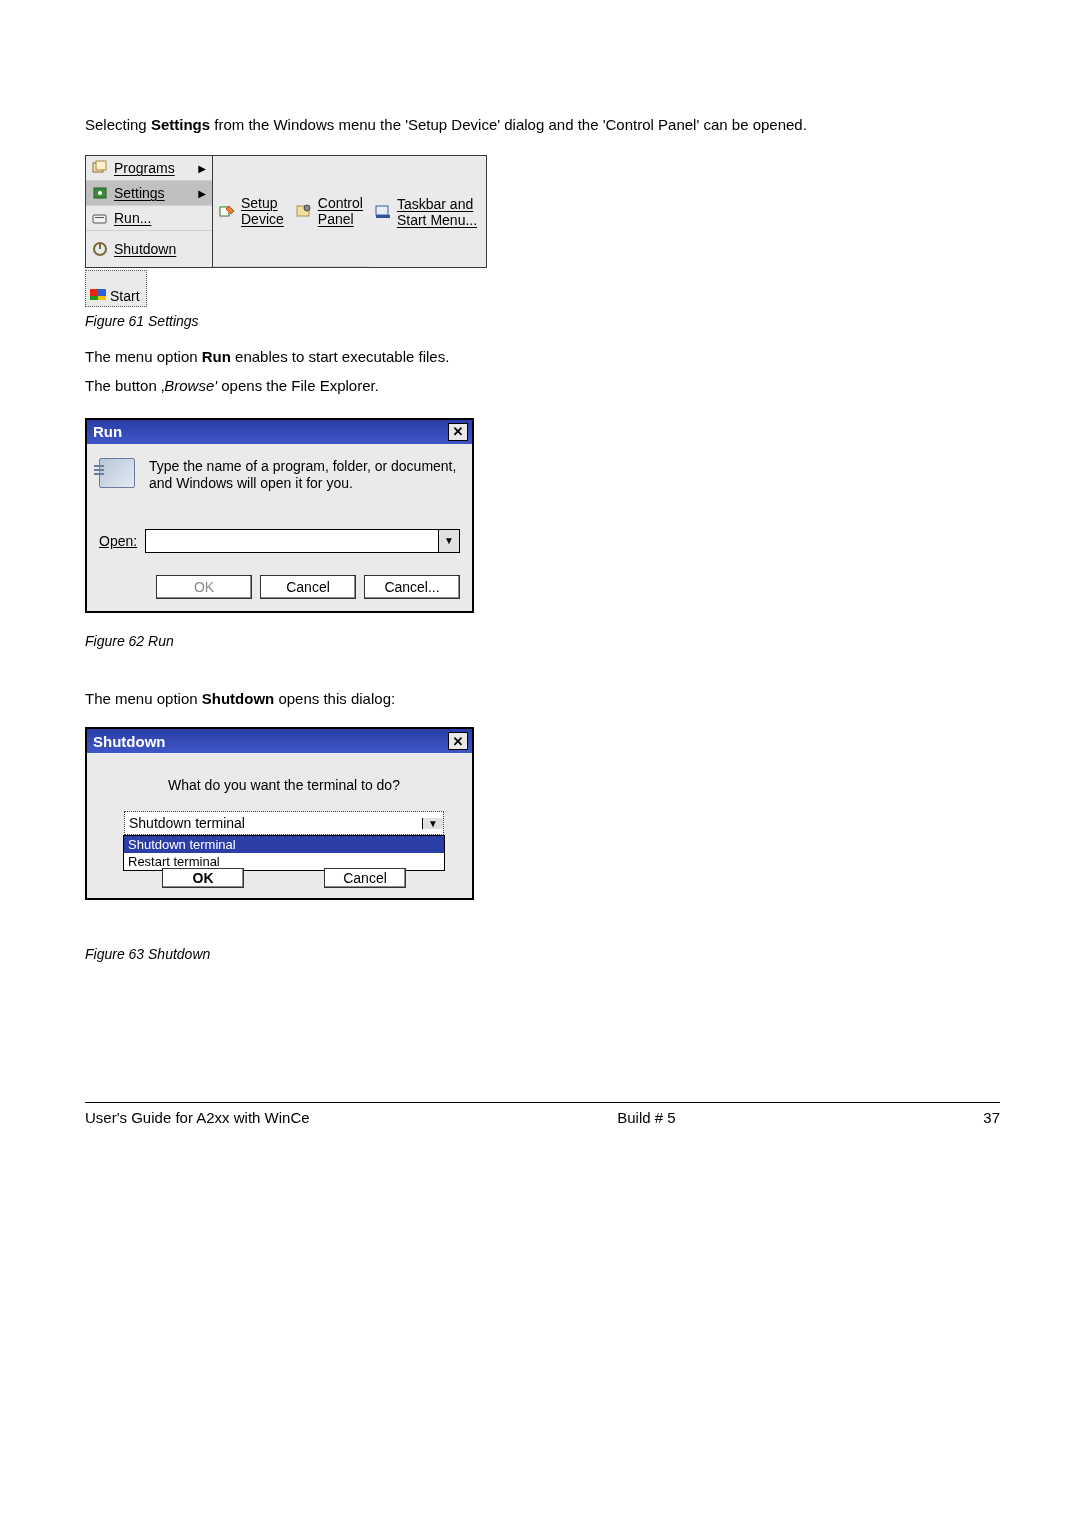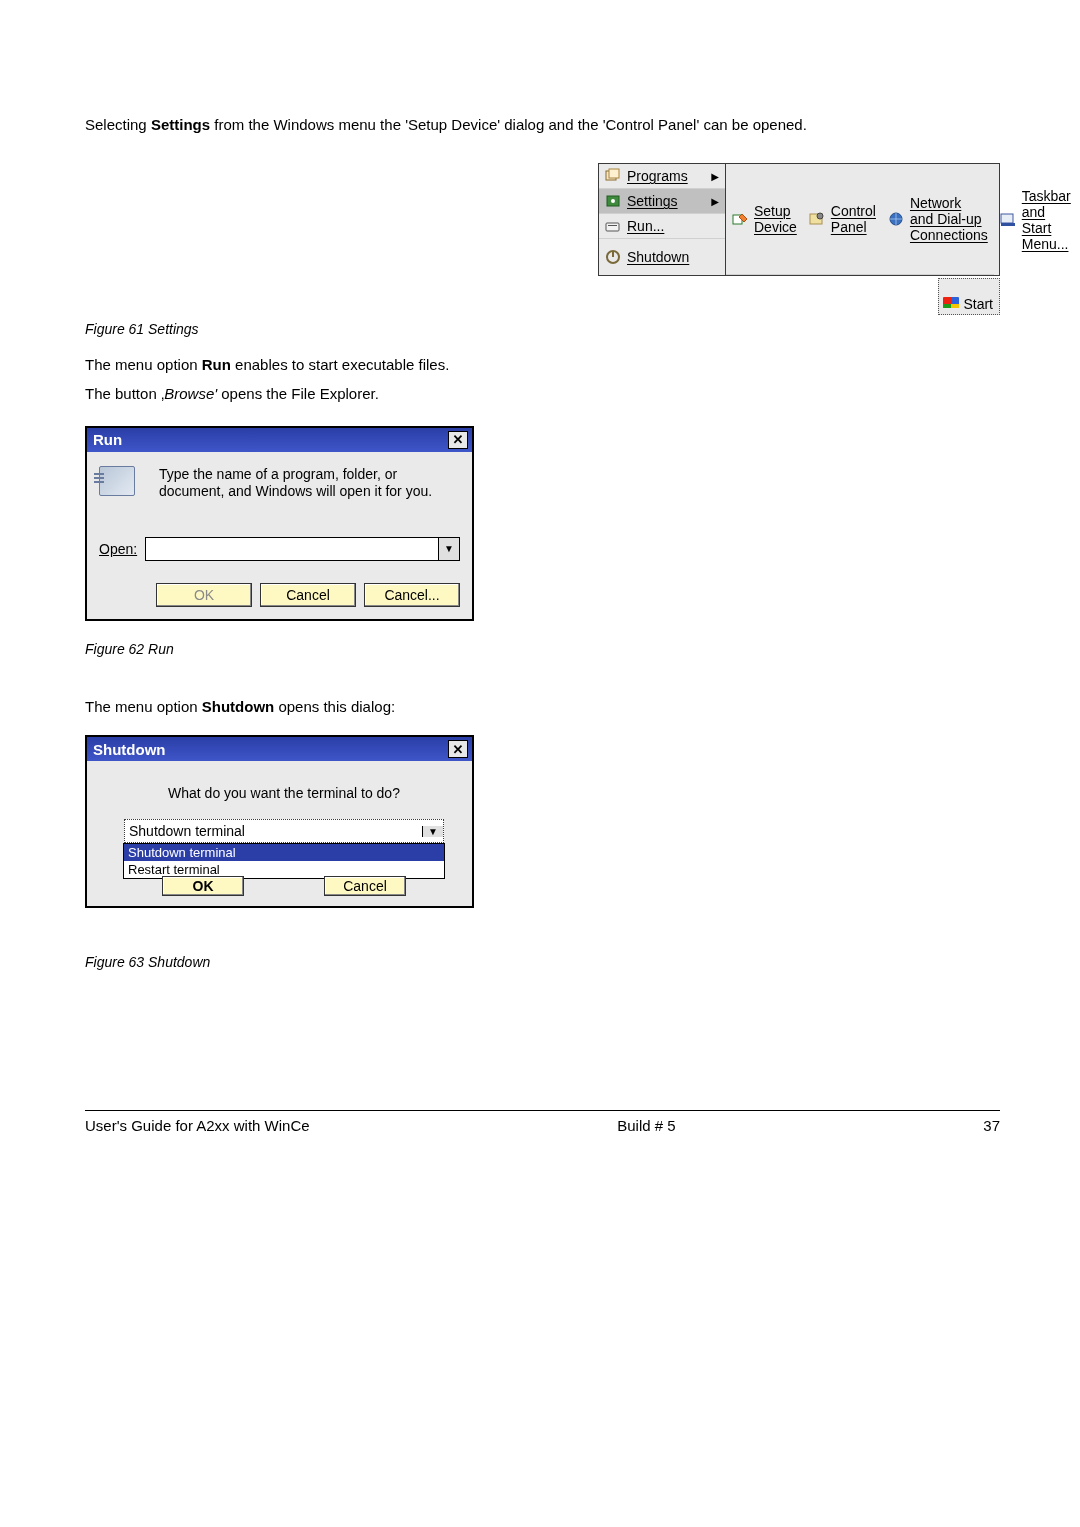--- a/index.html
+++ b/index.html
@@ -25,22 +25,22 @@
     font-size: 14px;
     margin: 6px 0 18px 0;
   }
   .spacer-md { height: 22px; }
   .spacer-lg { height: 40px; }
 
   
   .startmenu-wrap {
     display: flex;
     flex-direction: column;
-    align-items: flex-end;
-    margin-top: 28px;
+    align-items: flex-start;
+    margin-top: 20px;
   }
   .startmenu {
     display: flex;
     border: 1px solid #3a3a3a;
     background: #eaeaea;
   }
   .menu-col-left {
     width: 126px;
     border-right: 1px solid #3a3a3a;
     background: #eaeaea;
@@ -113,21 +113,21 @@
   }
   .closebox {
     background: #e8e8e8;
     color: #000;
     border: 1px solid #000;
     width: 18px; height: 16px;
     display: inline-flex; align-items: center; justify-content: center;
     font-size: 13px;
   }
   .dlg-body { padding: 14px 12px 12px 12px; }
-  .run-top { display: flex; gap: 24px; align-items: flex-start; }
+  .run-top { display: flex; gap: 14px; align-items: flex-start; }
   .run-icon {
     width: 34px; height: 28px;
     background: linear-gradient(135deg,#b9c7d8,#e3e9f2);
     border: 1px solid #6a7ba0;
     border-radius: 2px;
     position: relative;
     flex-shrink: 0;
   }
   .run-icon::before{
     content:""; position:absolute; left:-6px; top:6px; width:10px; height:2px; background:#6a7ba0;
@@ -152,21 +152,21 @@
     display: flex; align-items: center; justify-content: center;
     background: #e0e0e0;
     font-size: 10px;
   }
   .btn-row { display: flex; justify-content: flex-end; gap: 8px; margin-top: 22px; }
   .win-btn {
     min-width: 74px;
     padding: 3px 10px;
     font-size: 14px;
     border: 1px solid #333;
-    background: #fef9c3;
+    background: #ffffff;
     box-shadow: inset -1px -1px 0 #888, inset 1px 1px 0 #fff;
     text-align: center;
   }
   .win-btn.disabled { color: #8a8a8a; }
 
   
   .shutdown-dialog .dlg-body { padding: 14px 9px 0 18px; }
   .shutdown-q { text-align: center; font-size: 14px; margin: 10px 0 18px 0; }
   .sd-combo-wrap { position: relative; width: 320px; margin: 0 auto; }
   .sd-combo {
@@ -266,29 +266,20 @@
             <svg class="svg16" viewBox="0 0 16 16">
                 <rect x="1" y="3" width="12" height="10" fill="#f0e0a0" stroke="#a89050"></rect>
                 <circle cx="11" cy="5" r="3" fill="#888" stroke="#444"></circle>
               </svg>
           </span>
           <span class="menu-label">Control Panel</span>
         </div>
         <div class="menu-item">
           <span class="icon-box">
             <svg class="svg16" viewBox="0 0 16 16">
-                <circle cx="8" cy="8" r="6" fill="#3a70c0" stroke="#234a85"></circle>
-                <path d="M2 8 h12 M8 2 v12" stroke="#a8c8ef" stroke-width="0.8"></path>
-              </svg>
-          </span>
-          <span class="menu-label">Network and Dial-up Connections</span>
-        </div>
-        <div class="menu-item">
-          <span class="icon-box">
-            <svg class="svg16" viewBox="0 0 16 16">
                 <rect x="1" y="2" width="12" height="9" fill="#e8eef5" stroke="#4058a0"></rect>
                 <rect x="1" y="11" width="14" height="3" fill="#3050a0"></rect>
               </svg>
           </span>
           <span class="menu-label">Taskbar and Start Menu...</span>
         </div>
       </div>
     </div>
     <div class="start-button">
       <span class="flag-icon"></span>

